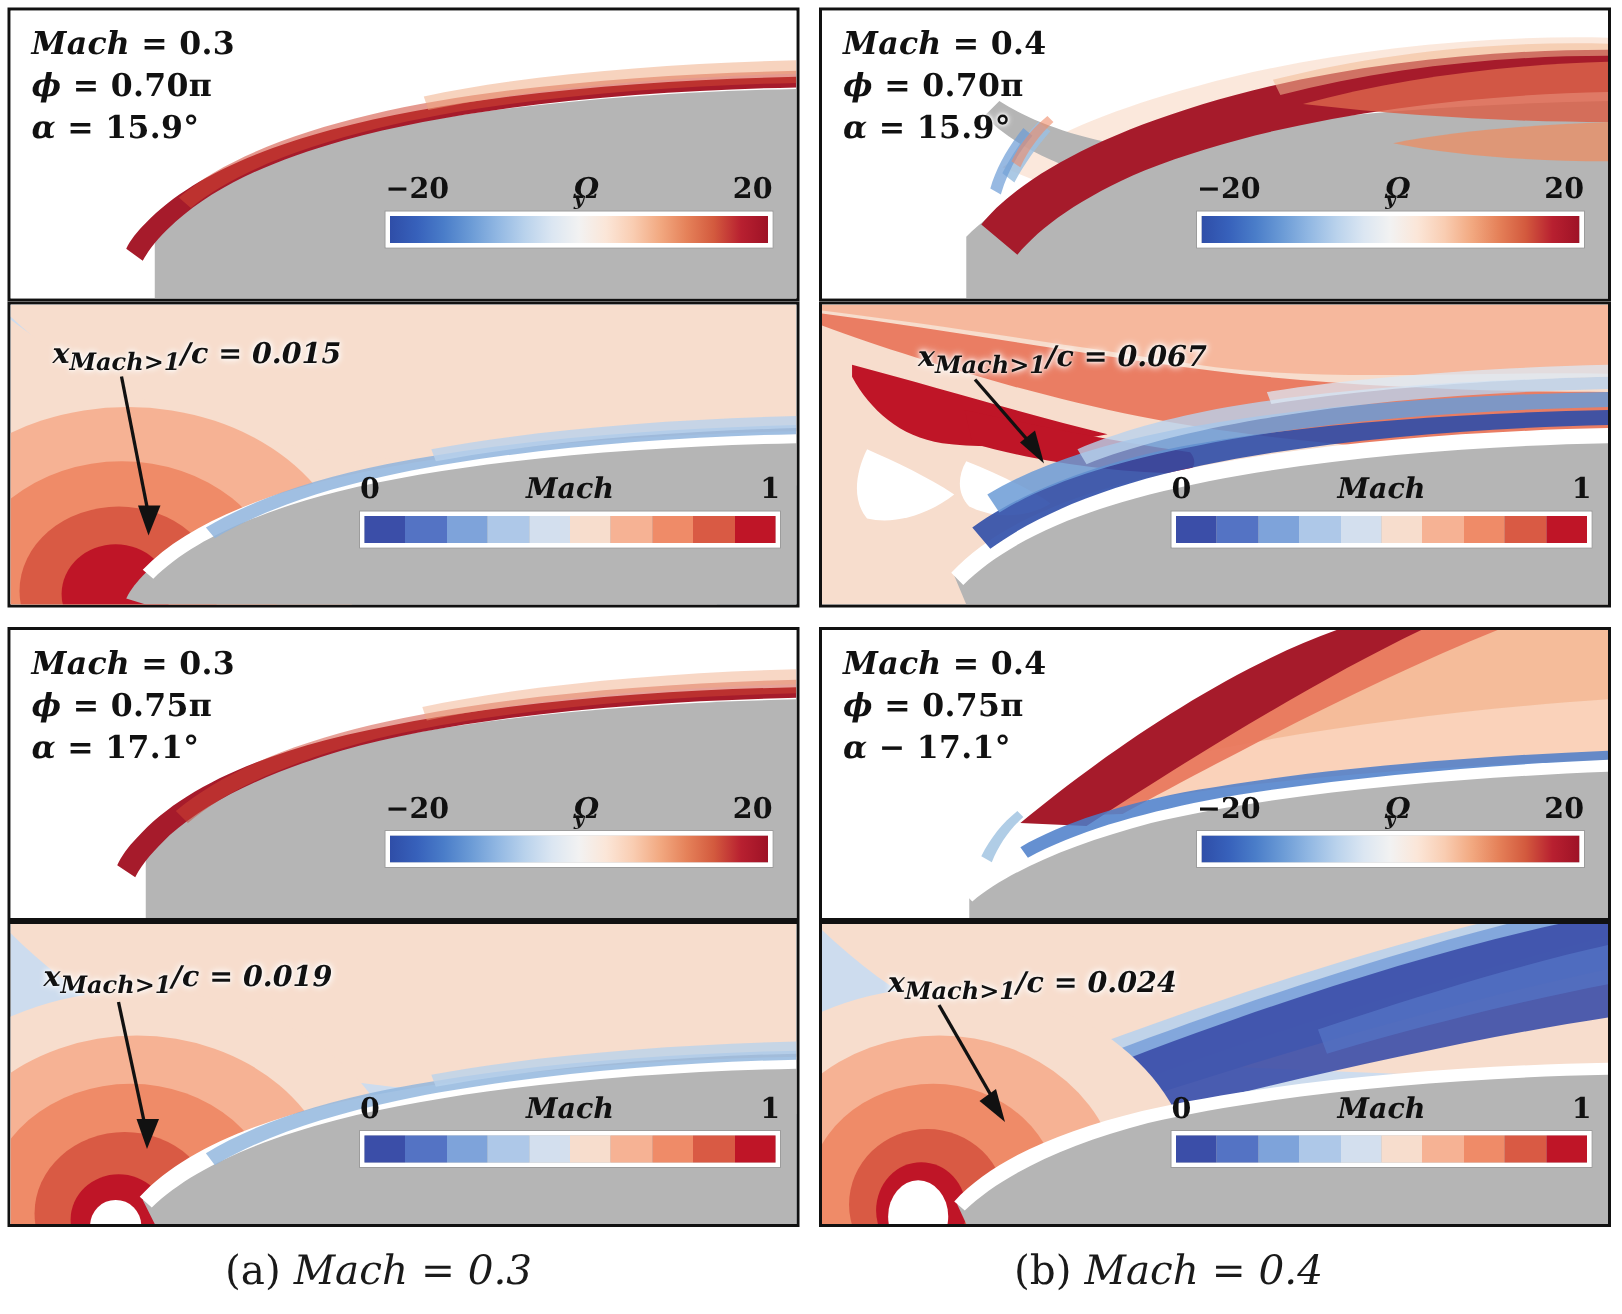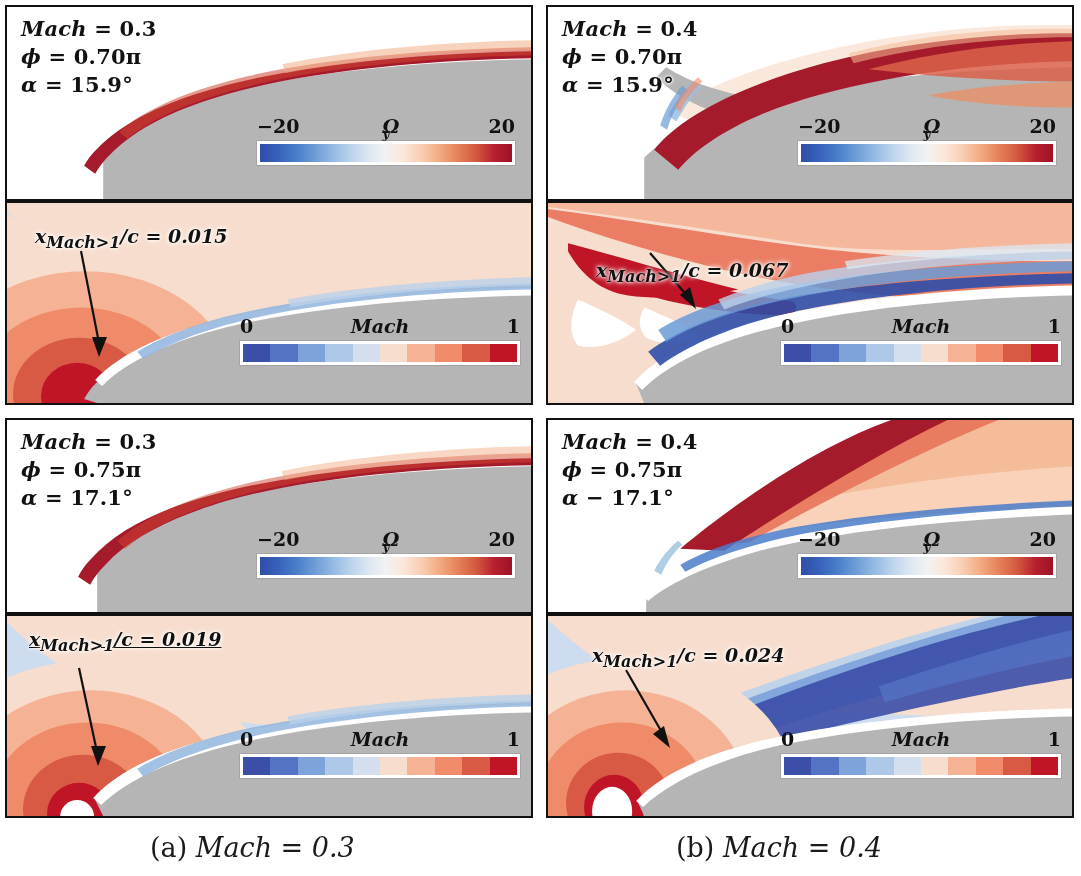--- a/index.html
+++ b/index.html
@@ -183,21 +183,21 @@
           <path d="M96,104 C116,112 138,122 152,132 C136,142 114,142 98,134 C90,126 90,114 96,104 Z" fill="#ffffff"></path>
           <path d="M523,86 C420,88 300,98 213,120 C157,134 114,153 88,180 L96,199 L523,199 Z" fill="#b5b5b5"></path>
           <path d="M523,82 C420,84 300,94 212,116 C155,130 112,150 86,178 L94,186 C120,160 163,140 218,126 C305,104 421,94 523,92 Z" fill="#ffffff"></path>
           <path d="M523,70 C420,72 310,80 230,96 C175,108 130,126 100,148 L112,162 C142,140 186,122 238,110 C316,92 424,82 523,80 Z" fill="#2f4ea8" opacity="0.9"></path>
           <path d="M523,58 C420,60 310,68 230,84 C180,94 140,108 110,126 L118,138 C150,118 196,104 248,94 C326,78 428,70 523,68 Z" fill="#6b9bd6" opacity="0.85"></path>
           <path d="M523,48 C430,50 340,56 270,68 C230,75 196,85 170,96 L176,106 C206,94 246,84 292,76 C366,63 446,58 523,56 Z" fill="#b9d2ec" opacity="0.8"></path>
           <path d="M523,40 C440,42 360,48 296,58 L299,66 C364,56 442,50 523,48 Z" fill="#dce8f4" opacity="0.75"></path>
         </svg>
       </div>
 
-      <div class="shock-label" style="left:48px;top:24px;margin-top:32px;">
+      <div class="shock-label" style="left:64px;top:24px;">
         <span>x</span><sub>Mach&gt;1</sub><span>/c = 0.067</span>
       </div>
       <svg class="arrow" style="left:96px;top:46px;width:70px;height:68px;" viewBox="0 0 70 68">
         <line x1="6" y1="4" x2="46" y2="50" stroke="#111" stroke-width="2.2"></line>
         <polygon points="52,60 36,46 46,38" fill="#111"></polygon>
       </svg>
 
       <div class="cbar-wrap" style="left:233px;top:112px;width:280px;">
         <div class="cbar-ticks">
           <span class="ck-lo">0</span>
@@ -260,21 +260,21 @@
           <ellipse cx="76" cy="192" rx="60" ry="54" fill="#d95a44"></ellipse>
           <ellipse cx="72" cy="196" rx="32" ry="30" fill="#bf1527"></ellipse>
           <ellipse cx="70" cy="200" rx="17" ry="17" fill="#ffffff"></ellipse>
           <path d="M523,92 C420,94 300,103 212,124 C156,138 114,157 88,183 L96,199 L523,199 Z" fill="#b5b5b5"></path>
           <path d="M523,88 C420,90 300,99 211,120 C155,134 112,153 86,181 L94,188 C120,163 163,144 217,130 C304,108 421,98 523,96 Z" fill="#ffffff"></path>
           <path d="M523,84 C430,86 330,94 250,110 C200,120 160,134 130,152 L136,160 C168,141 210,127 258,117 C336,101 433,92 523,90 Z" fill="#8fb4dd" opacity="0.82"></path>
           <path d="M523,78 C440,80 350,87 280,100 L283,108 C352,95 441,88 523,86 Z" fill="#b9d2ec" opacity="0.78"></path>
         </svg>
       </div>
 
-      <div class="shock-label" style="left:22px;top:12px;text-decoration:underline;">
+      <div class="shock-label" style="left:22px;top:24px;">
         <span>x</span><sub>Mach&gt;1</sub><span>/c = 0.019</span>
       </div>
       <svg class="arrow" style="left:58px;top:48px;width:60px;height:106px;" viewBox="0 0 60 106">
         <line x1="14" y1="4" x2="32" y2="88" stroke="#111" stroke-width="2.2"></line>
         <polygon points="33,102 26,82 41,82" fill="#111"></polygon>
       </svg>
 
       <div class="cbar-wrap" style="left:233px;top:112px;width:280px;">
         <div class="cbar-ticks">
           <span class="ck-lo">0</span>

